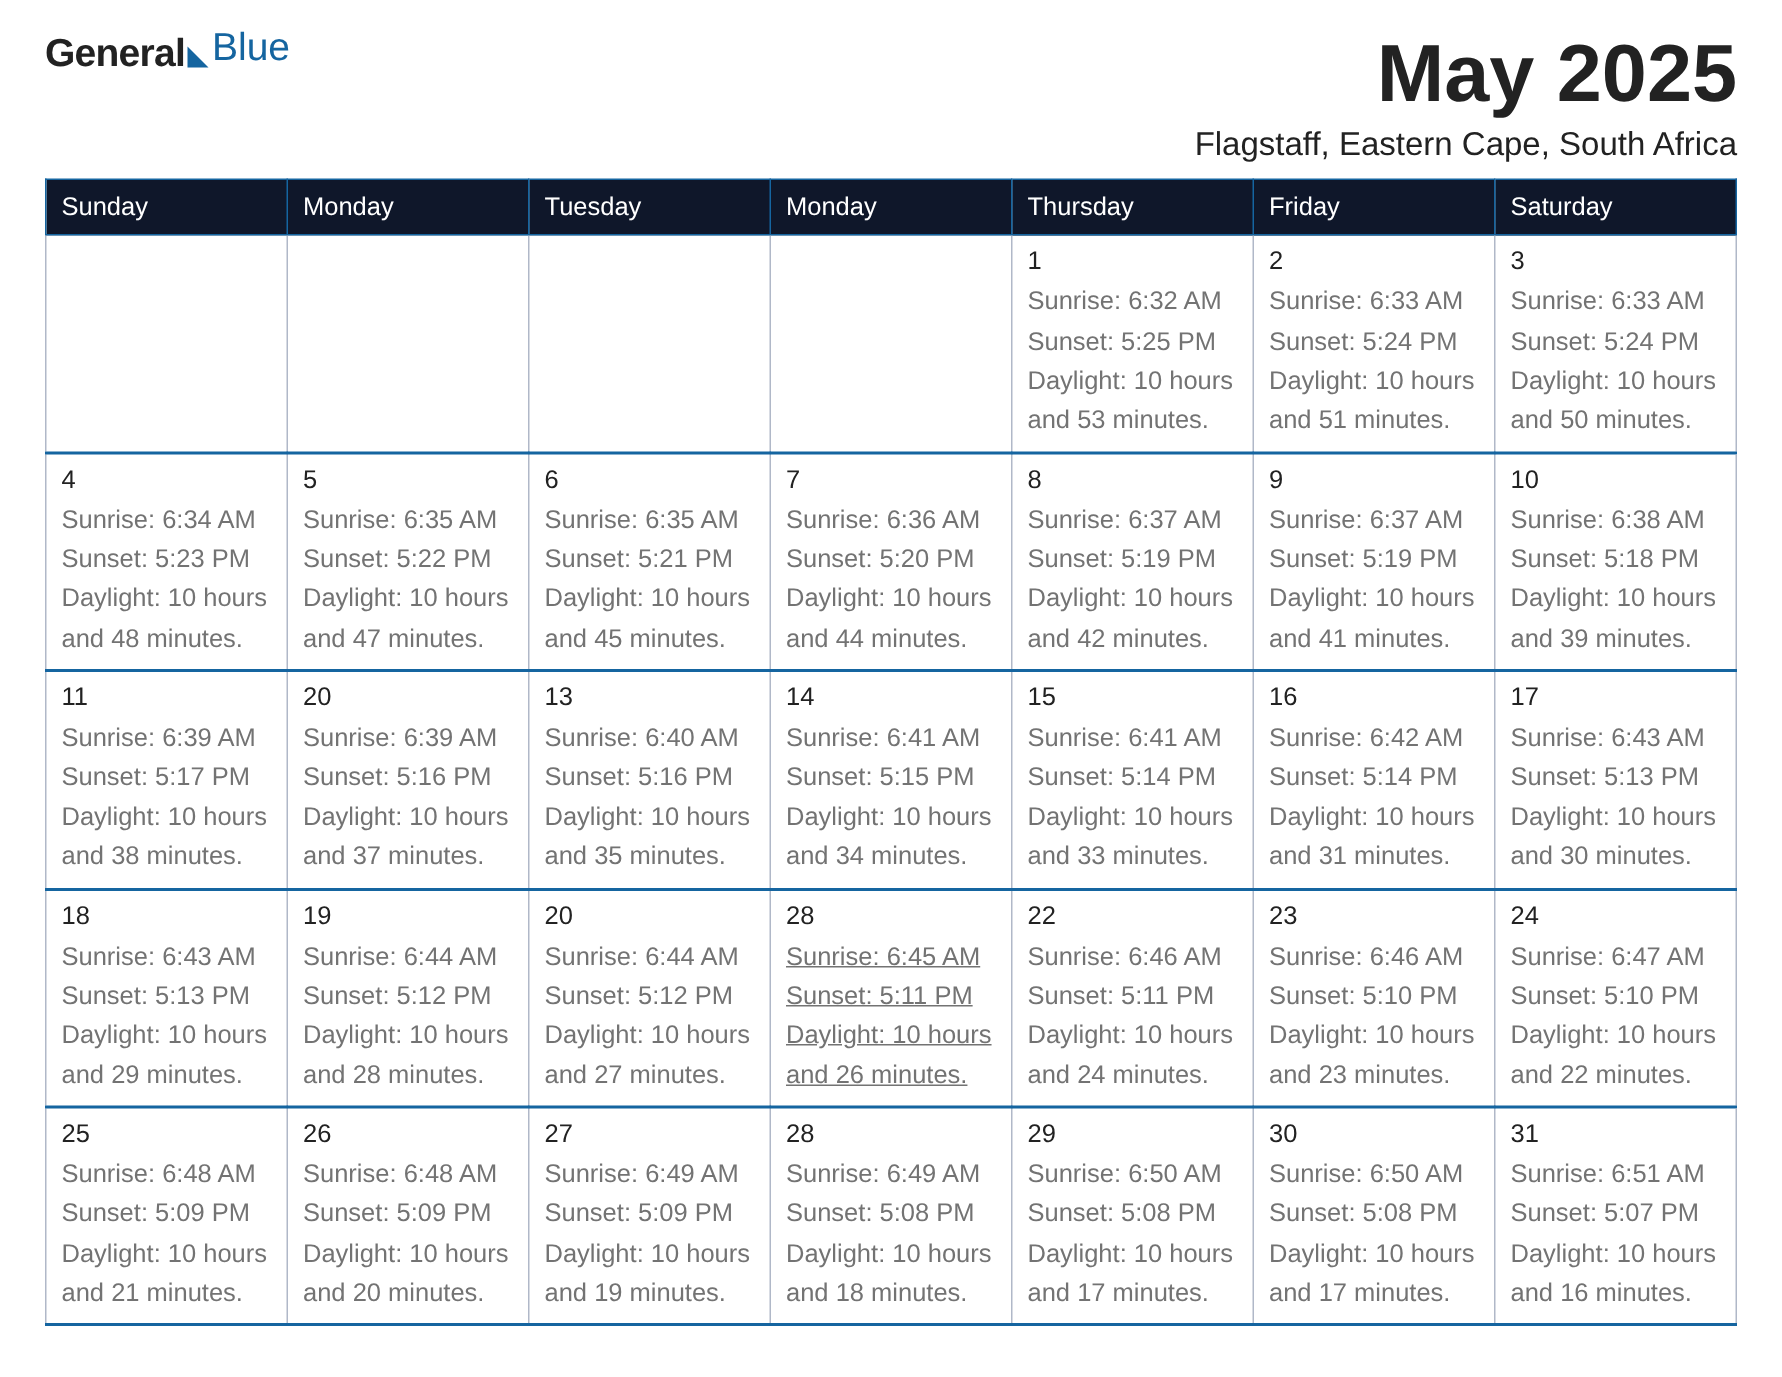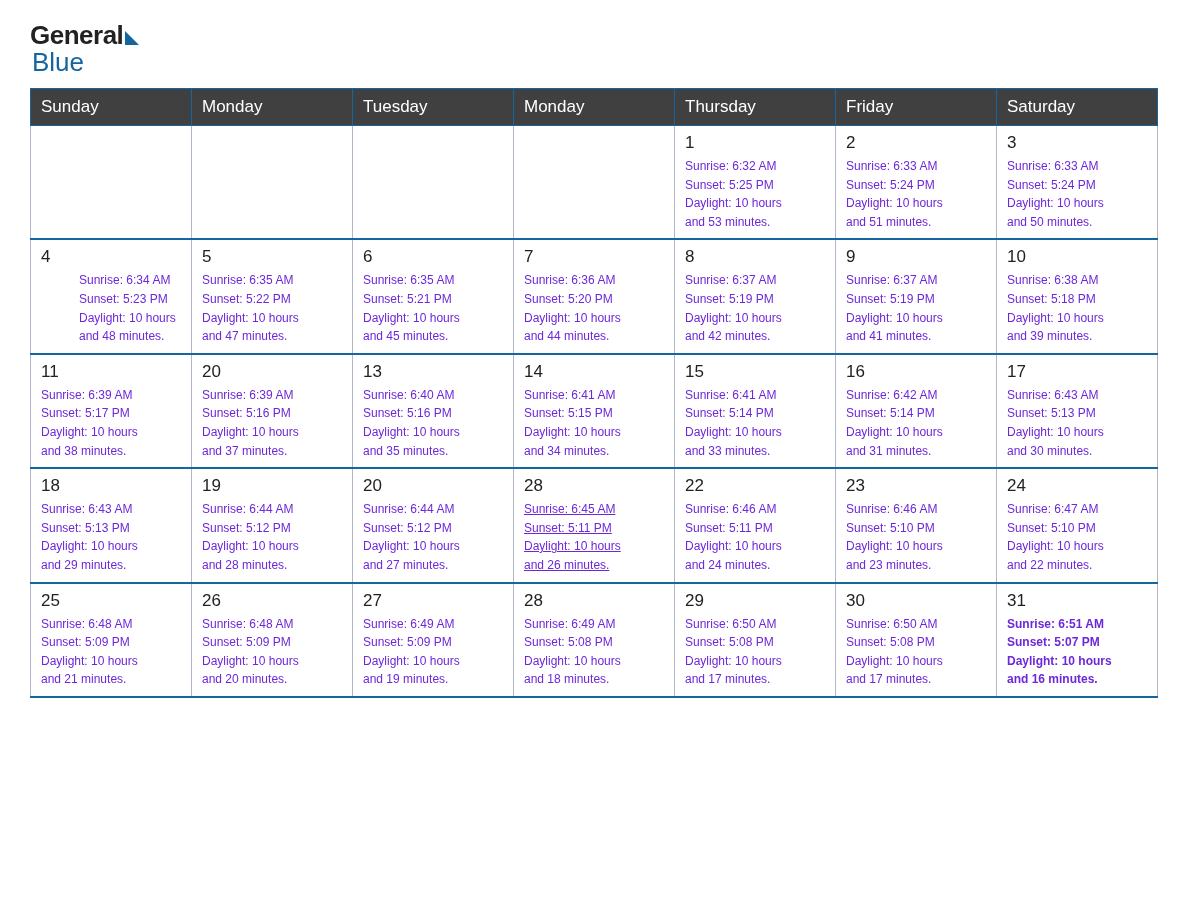--- a/index.html
+++ b/index.html
@@ -12,21 +12,21 @@
       padding: 20px 30px;
     }
     .header {
       display: flex;
       justify-content: space-between;
       align-items: flex-start;
       margin-bottom: 10px;
     }
     .logo {
       display: flex;
-      flex-direction: column;
+      flex-direction: row;
       align-items: flex-start;
     }
     .logo-top {
       display: flex;
       align-items: center;
     }
     .logo-general {
       font-size: 26px;
       font-weight: bold;
       color: #222;
@@ -61,21 +61,21 @@
       font-size: 22px;
       color: #222;
       margin-top: 4px;
     }
     .calendar {
       width: 100%;
       border-collapse: collapse;
       margin-top: 10px;
     }
     .calendar thead tr th {
-      background-color: #404040;
+      background-color: #0f172a;
       color: #fff;
       font-size: 17px;
       font-weight: normal;
       padding: 8px 10px;
       text-align: left;
       border: 1px solid #1565a0;
     }
     .calendar tbody tr td {
       vertical-align: top;
       border: 1px solid #b0b8c8;
@@ -87,38 +87,42 @@
       border-bottom: 2px solid #1565a0;
     }
     .day-number {
       font-size: 17px;
       color: #222;
       font-weight: normal;
       display: block;
       margin-bottom: 4px;
     }
     .day-info {
-      font-size: 12px;
-      color: #6d28d9;
+      font-size: 17px;
+      color: #737373;
       line-height: 1.55;
     }
     .empty-cell {
       background: #fff;
     }
   </style>
 </head>
 <body>
 
 <div class="header">
   <div class="logo">
     <div class="logo-top">
       <span class="logo-general">General</span>
       <div class="logo-arrow"></div>
     </div>
     <span class="logo-blue">Blue</span>
+  </div>
+  <div class="title-area">
+    <div class="month-title">May 2025</div>
+    <div class="location-title">Flagstaff, Eastern Cape, South Africa</div>
   </div>
 </div>
 
 <table class="calendar">
   <thead>
     <tr>
     <th>Sunday</th>
         <th>Monday</th>
         <th>Tuesday</th>
         <th>Monday</th>
@@ -151,21 +155,21 @@
           <span class="day-number">3</span>
           <div class="day-info" style="white-space: pre-line;">Sunrise: 6:33 AM
 Sunset: 5:24 PM
 Daylight: 10 hours
 and 50 minutes.</div>
         </td>
       </tr>
       <tr>
         <td>
           <span class="day-number">4</span>
-          <div class="day-info" style="white-space: pre-line; margin-left: 38px;">Sunrise: 6:34 AM
+          <div class="day-info" style="white-space: pre-line;">Sunrise: 6:34 AM
 Sunset: 5:23 PM
 Daylight: 10 hours
 and 48 minutes.</div>
         </td>
         <td>
           <span class="day-number">5</span>
           <div class="day-info" style="white-space: pre-line;">Sunrise: 6:35 AM
 Sunset: 5:22 PM
 Daylight: 10 hours
 and 47 minutes.</div>
@@ -346,20 +350,20 @@
         </td>
         <td>
           <span class="day-number">30</span>
           <div class="day-info" style="white-space: pre-line;">Sunrise: 6:50 AM
 Sunset: 5:08 PM
 Daylight: 10 hours
 and 17 minutes.</div>
         </td>
         <td>
           <span class="day-number">31</span>
-          <div class="day-info" style="white-space: pre-line; font-weight: bold;">Sunrise: 6:51 AM
+          <div class="day-info" style="white-space: pre-line;">Sunrise: 6:51 AM
 Sunset: 5:07 PM
 Daylight: 10 hours
 and 16 minutes.</div>
         </td>
       </tr>
     </tbody>
 </table>
 
 </body></html>

